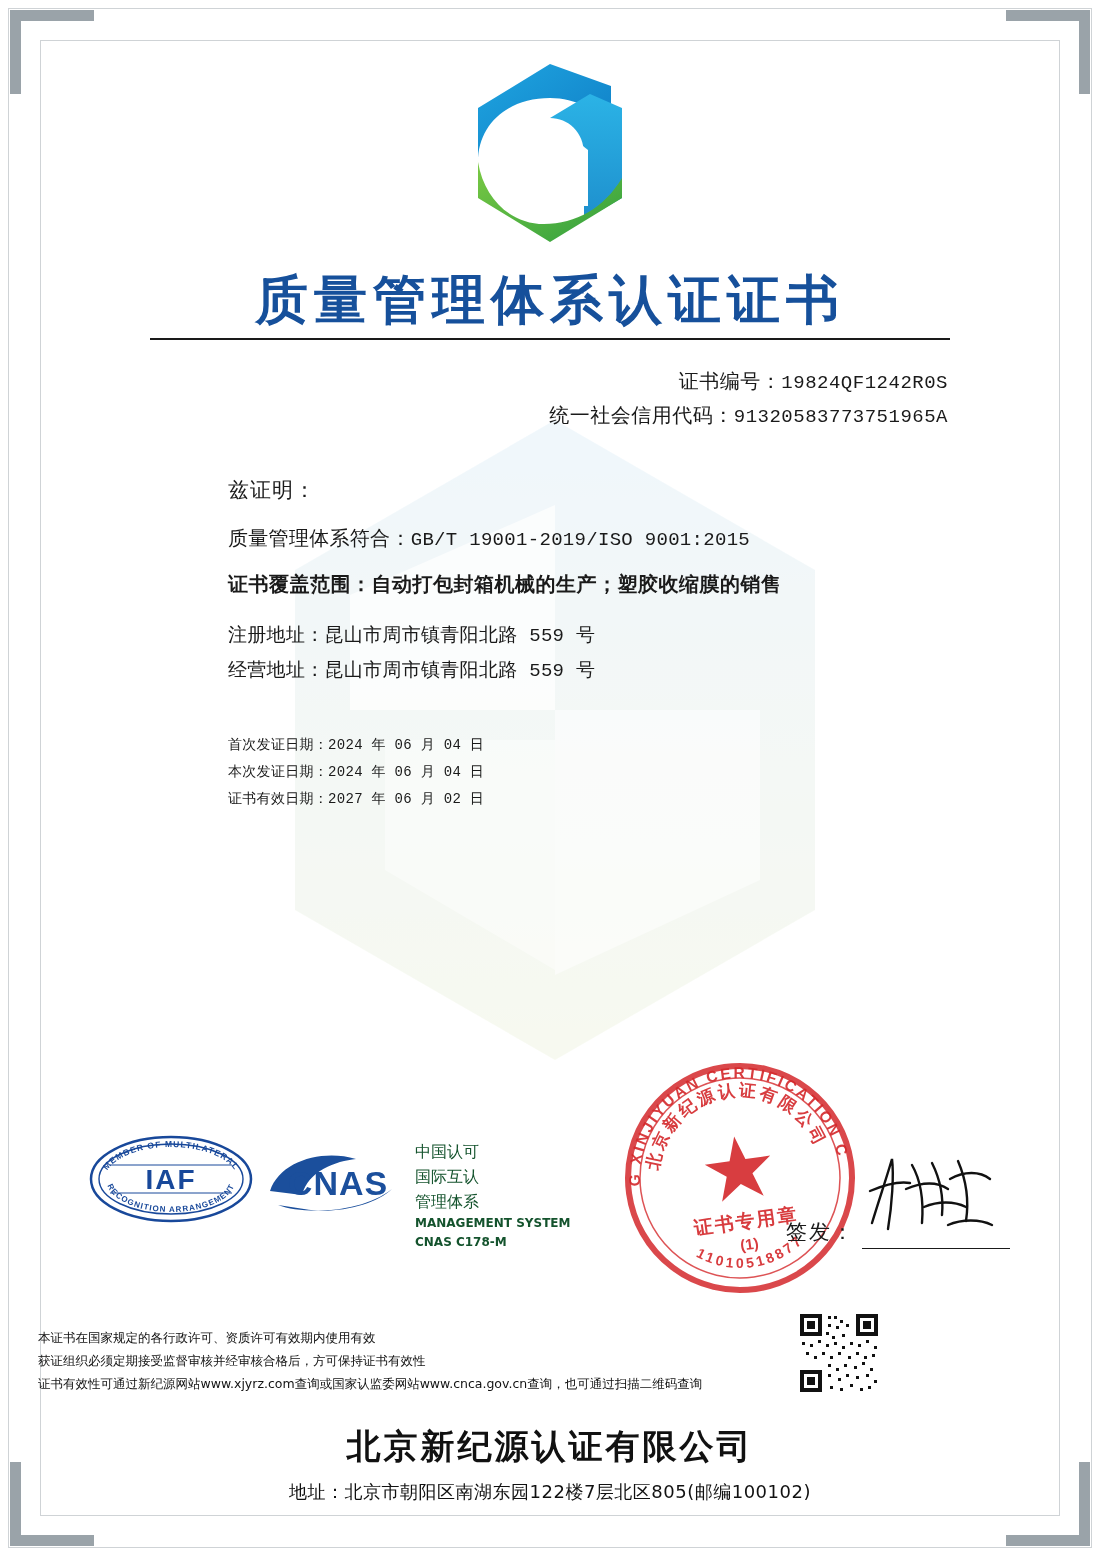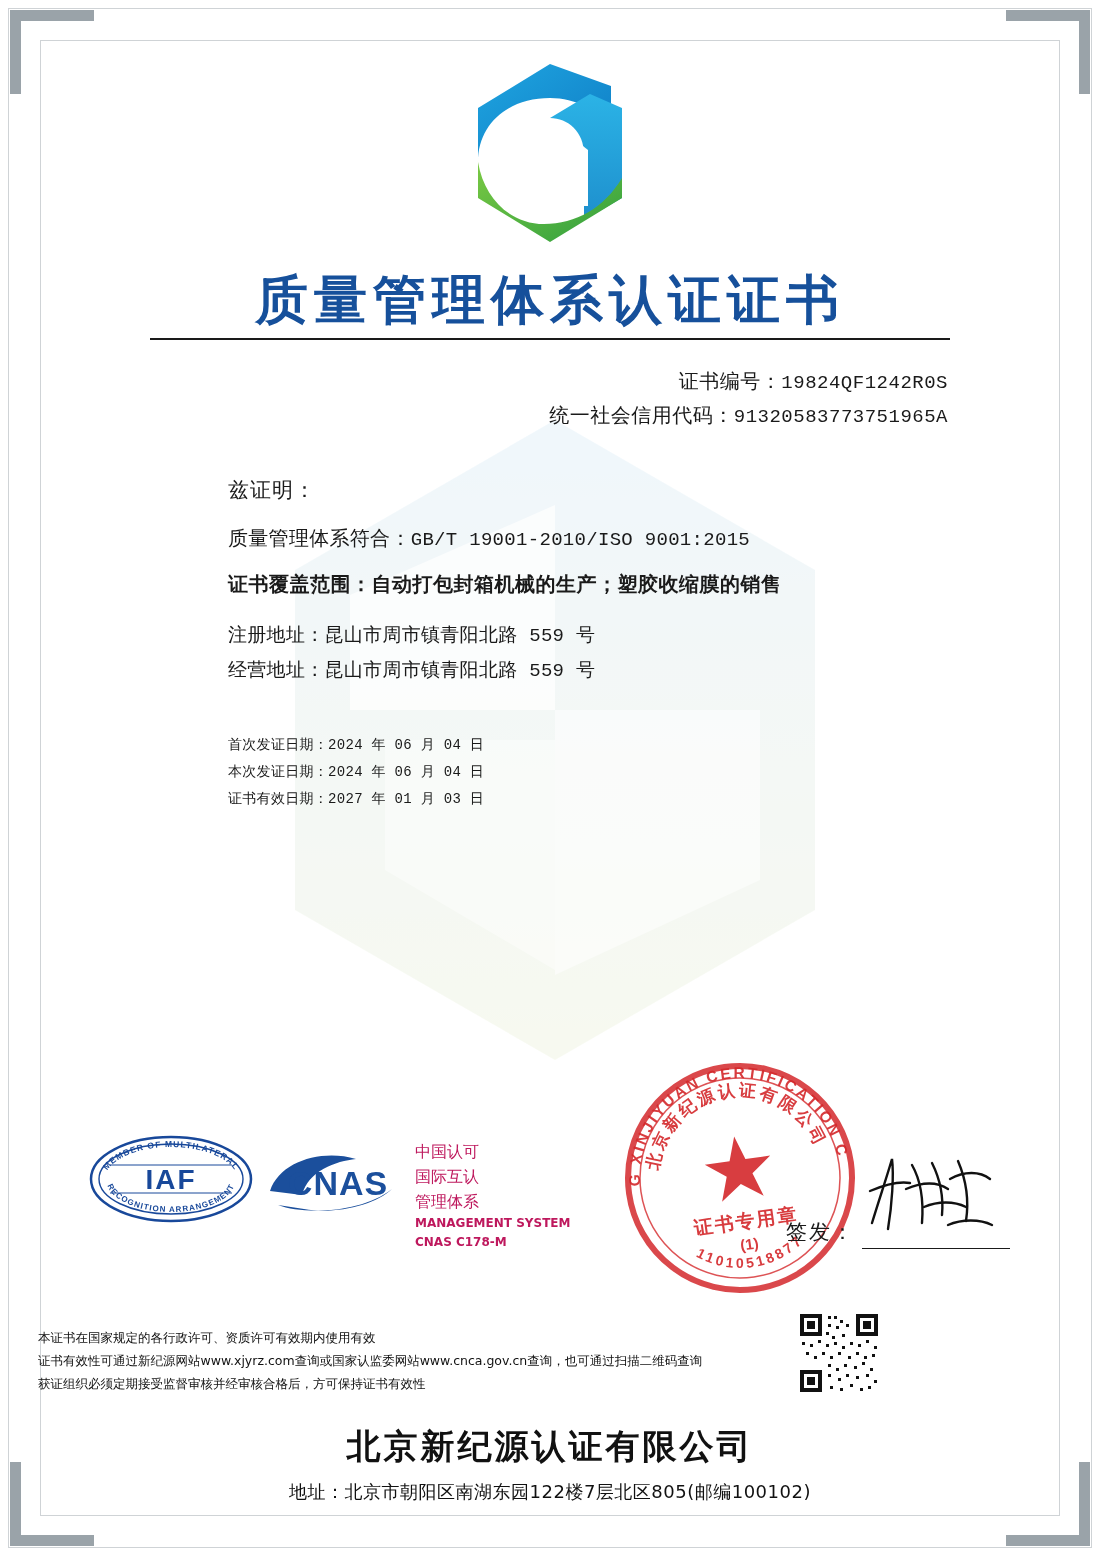--- a/index.html
+++ b/index.html
@@ -93,21 +93,21 @@
   .addr .mono{font-family:"Liberation Mono","DejaVu Sans Mono",monospace;}
   .dates{margin-top:44px;font-size:14px;line-height:1.85;letter-spacing:.3px;}
   .dates .mono{font-family:"Liberation Mono","DejaVu Sans Mono",monospace;}
 
   
   .iaf{position:absolute;left:88px;top:1135px;width:166px;height:88px;}
   .cnas{position:absolute;left:264px;top:1143px;width:148px;height:74px;}
   .cnas-text{
     position:absolute;left:415px;top:1140px;
     font-family:"DejaVu Sans","Liberation Sans",sans-serif;
-    font-size:16px;line-height:1.55;color:#be185d;
+    font-size:16px;line-height:1.55;color:#14532d;
   }
   .cnas-text .b{font-weight:bold;font-size:12px;}
 
   
   .seal{position:absolute;left:620px;top:1058px;width:240px;height:240px;}
 
   
   .sign-label{
     position:absolute;left:786px;top:1218px;font-size:21px;letter-spacing:2px;
   }
@@ -214,21 +214,21 @@
   </div>
   <div>
     <span>统一社会信用代码：</span><span class="val">91320583773751965A</span>
   </div>
 </div>
 
 <div class="body-block">
   <div class="lead">兹证明：</div>
 
   <div class="row">
-    <span>质量管理体系符合：</span><span class="mono">GB/T 19001-2010/ISO 9001:2015</span>
+    <span>质量管理体系符合：</span><span class="mono">GB/T 19001-2019/ISO 9001:2015</span>
   </div>
 
   <div class="scope">
     <span>证书覆盖范围：</span><span>自动打包封箱机械的生产；塑胶收缩膜的销售</span>
   </div>
 
   <div class="addr">
     <div>
       <span>注册地址：</span><span class="mono">昆山市周市镇青阳北路 559 号</span>
     </div>
@@ -238,21 +238,21 @@
   </div>
 
   <div class="dates">
     <div>
       <span>首次发证日期：</span><span class="mono">2024 年 06 月 04 日</span>
     </div>
     <div>
       <span>本次发证日期：</span><span class="mono">2024 年 06 月 04 日</span>
     </div>
     <div>
-      <span>证书有效日期：</span><span class="mono">2027 年 01 月 03 日</span>
+      <span>证书有效日期：</span><span class="mono">2027 年 06 月 02 日</span>
     </div>
   </div>
 </div>
 
 <svg class="iaf" viewBox="0 0 166 88">
   <ellipse cx="83" cy="44" rx="80" ry="42" fill="#ffffff" stroke="#18489a" stroke-width="2.5"></ellipse>
   <ellipse cx="83" cy="44" rx="72" ry="35" fill="none" stroke="#18489a" stroke-width="1.4"></ellipse>
   <path id="iafTop" d="M17 44 A66 32 0 0 1 149 44" fill="none"></path>
   <path id="iafBot" d="M19 46 A64 31 0 0 0 147 46" fill="none"></path>
   <text font-family="'Liberation Sans', sans-serif" font-size="8.5" fill="#18489a" font-weight="bold" letter-spacing="1">
@@ -373,20 +373,20 @@
     <rect x="34" y="76" width="3" height="3"></rect>
       <rect x="44" y="78" width="3" height="3"></rect>
       <rect x="54" y="74" width="3" height="3"></rect>
     <rect x="64" y="78" width="3" height="3"></rect>
       <rect x="72" y="76" width="3" height="3"></rect>
   </g>
 </svg>
 
 <div class="notes">
   <div>本证书在国家规定的各行政许可、资质许可有效期内使用有效</div>
+  <div>获证组织必须定期接受监督审核并经审核合格后，方可保持证书有效性</div>
   <div>证书有效性可通过新纪源网站www.xjyrz.com查询或国家认监委网站www.cnca.gov.cn查询，也可通过扫描二维码查询</div>
-  <div>获证组织必须定期接受监督审核并经审核合格后，方可保持证书有效性</div>
 </div>
 
 <div class="issuer">
   <div class="issuer-name">北京新纪源认证有限公司</div>
   <div class="issuer-addr">地址：北京市朝阳区南湖东园122楼7层北区805(邮编100102)</div>
 </div>
 
 </body></html>

